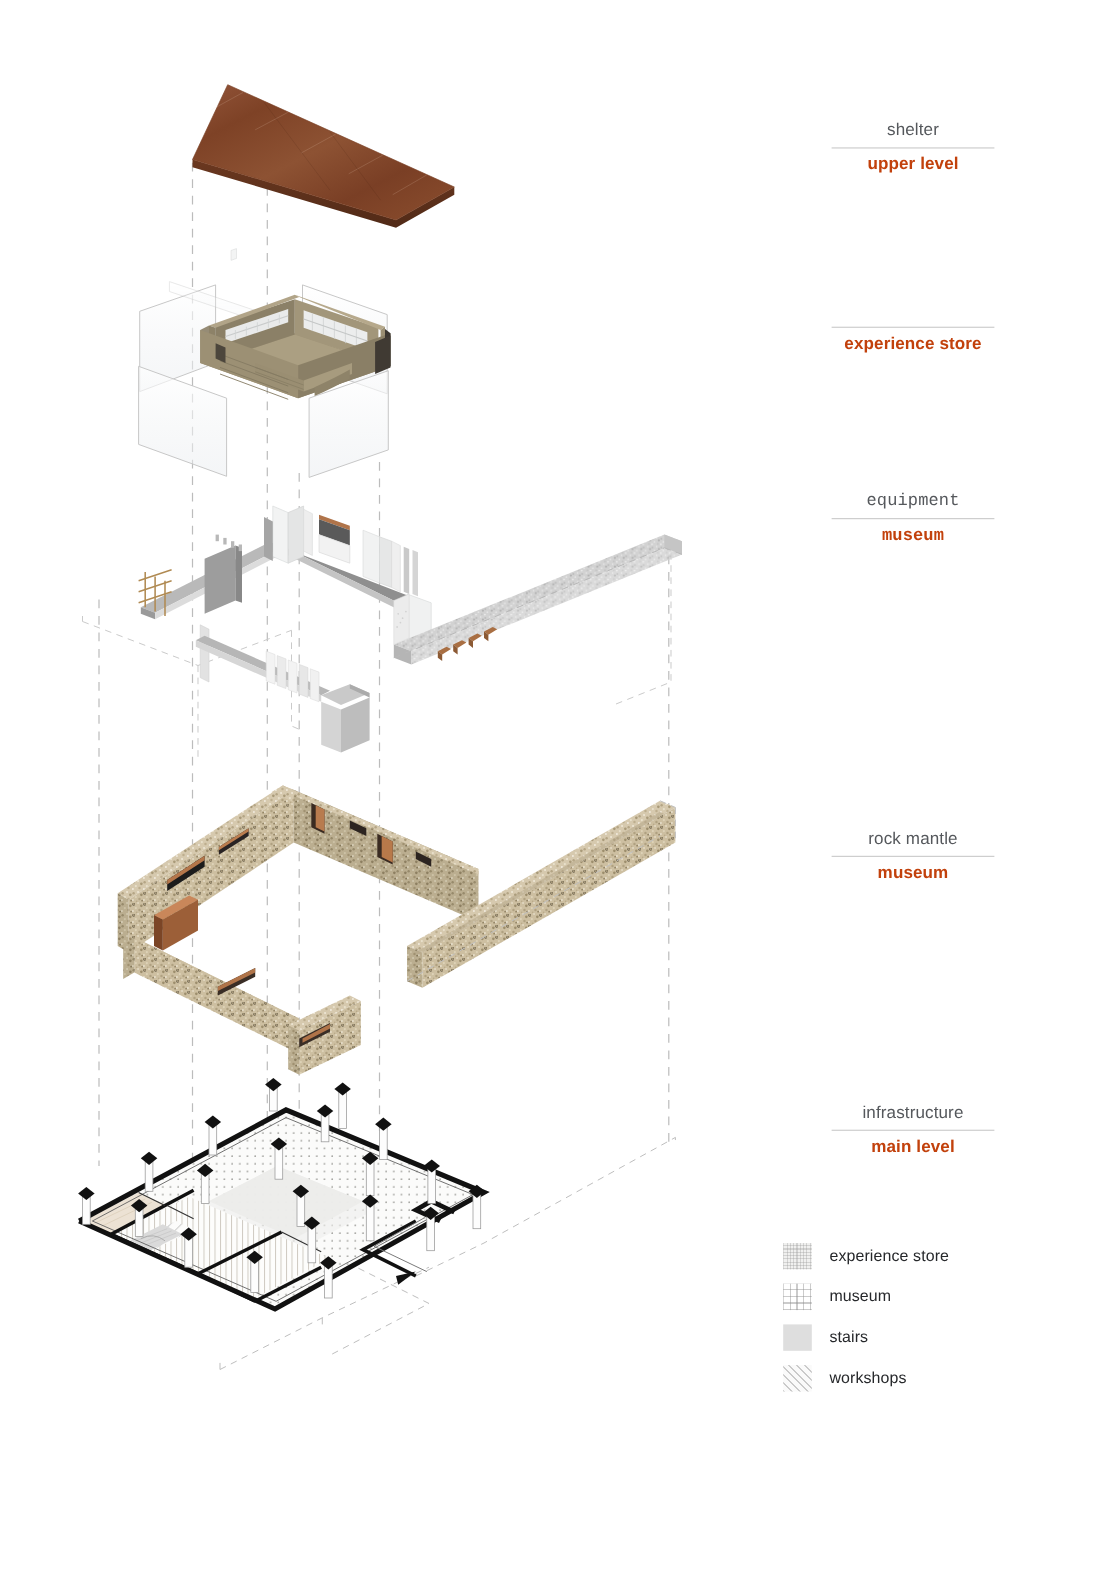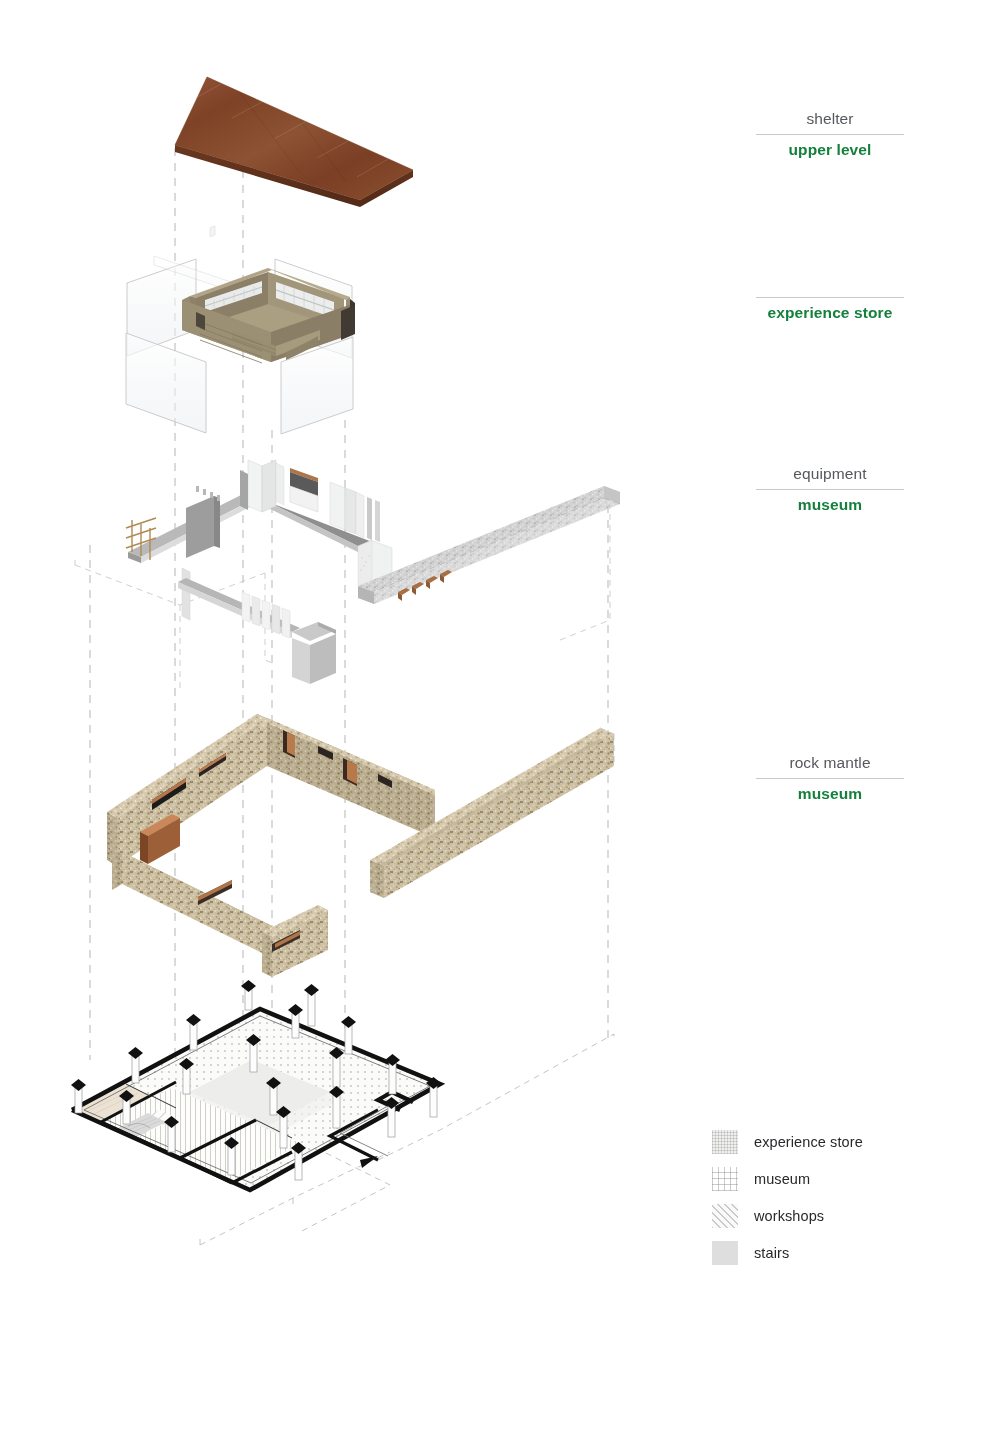--- a/index.html
+++ b/index.html
@@ -46,21 +46,21 @@
   }
   .level-label .rule {
     height: 1px;
     background: #c9c9c9;
     margin: 5px auto 6px auto;
     width: 148px;
   }
   .level-label .main {
     font-size: 15.5px;
     font-weight: 700;
-    color: #15803d;
+    color: #c2410c;
     letter-spacing: .1px;
   }
   
   #legend {
     position: absolute;
     left: 712px;
     top: 1123px;
     width: 280px;
   }
   .legend-row {
@@ -635,45 +635,50 @@
     <div class="sub">shelter</div>
     <div class="rule"></div>
     <div class="main">upper level</div>
   </div>
 
   <div class="level-label" id="lbl-1" style="top: 292px;">
     <div class="rule"></div>
     <div class="main">experience store</div>
   </div>
 
-  <div class="level-label" id="lbl-2" style="top: 463px;">
+  <div class="level-label" id="lbl-2" style="top: 445px; font-family: Liberation Mono, monospace;">
     <div class="sub">equipment</div>
     <div class="rule"></div>
     <div class="main">museum</div>
   </div>
 
   <div class="level-label" id="lbl-3" style="top: 752px;">
     <div class="sub">rock mantle</div>
     <div class="rule"></div>
     <div class="main">museum</div>
   </div>
 
+  <div class="level-label" id="lbl-4" style="top: 1001px;">
+    <div class="sub">infrastructure</div>
+    <div class="rule"></div>
+    <div class="main">main level</div>
+  </div>
 
   <div id="legend">
     <div class="legend-row">
       <div class="legend-swatch sw-experience-store"></div>
       <div class="legend-text">experience store</div>
     </div>
     <div class="legend-row">
       <div class="legend-swatch sw-museum"></div>
       <div class="legend-text">museum</div>
     </div>
     <div class="legend-row">
+      <div class="legend-swatch sw-stairs"></div>
+      <div class="legend-text">stairs</div>
+    </div>
+    <div class="legend-row">
       <div class="legend-swatch sw-workshops"></div>
       <div class="legend-text">workshops</div>
     </div>
-    <div class="legend-row">
-      <div class="legend-swatch sw-stairs"></div>
-      <div class="legend-text">stairs</div>
-    </div>
   </div>
 
 </div>
 
 </body></html>

